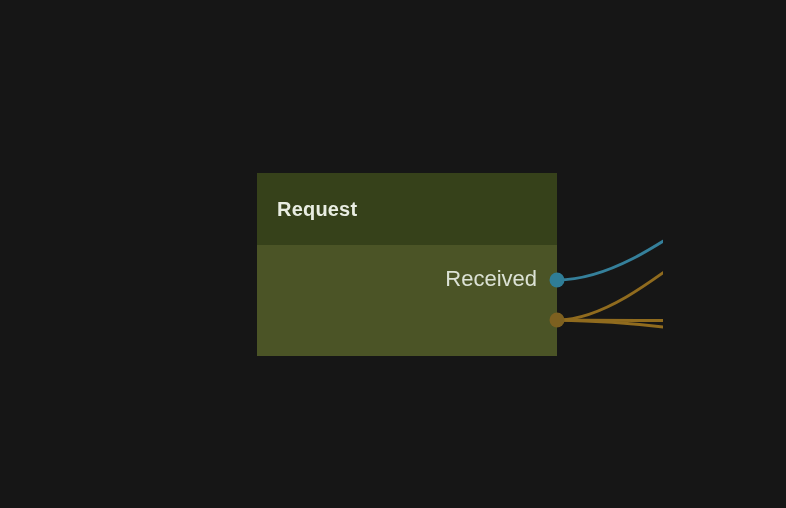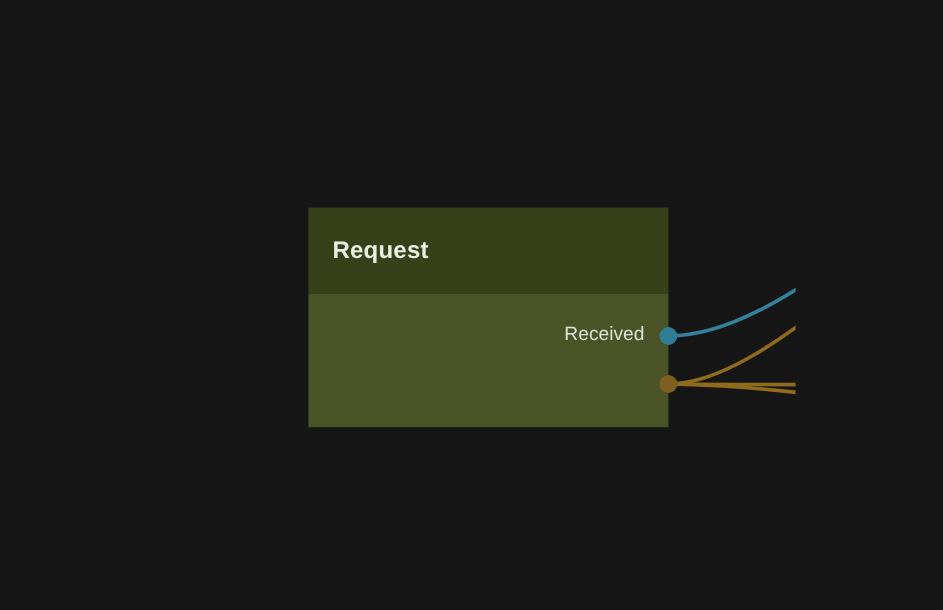--- a/index.html
+++ b/index.html
@@ -47,21 +47,21 @@
   }
   .output-row{
     height:40px;
     display:flex;
     align-items:center;
     justify-content:flex-end;
     padding-right:20px;
   }
   .output-label{
     color:var(--label);
-    font-size:16px;
+    font-size:22px;
     font-weight:400;
     margin-left:48px;
   }
   #wire-layer{
     position:absolute;
     left:0;top:0;
     width:786px;height:508px;
     z-index:2;
     overflow:hidden;
     pointer-events:none;

